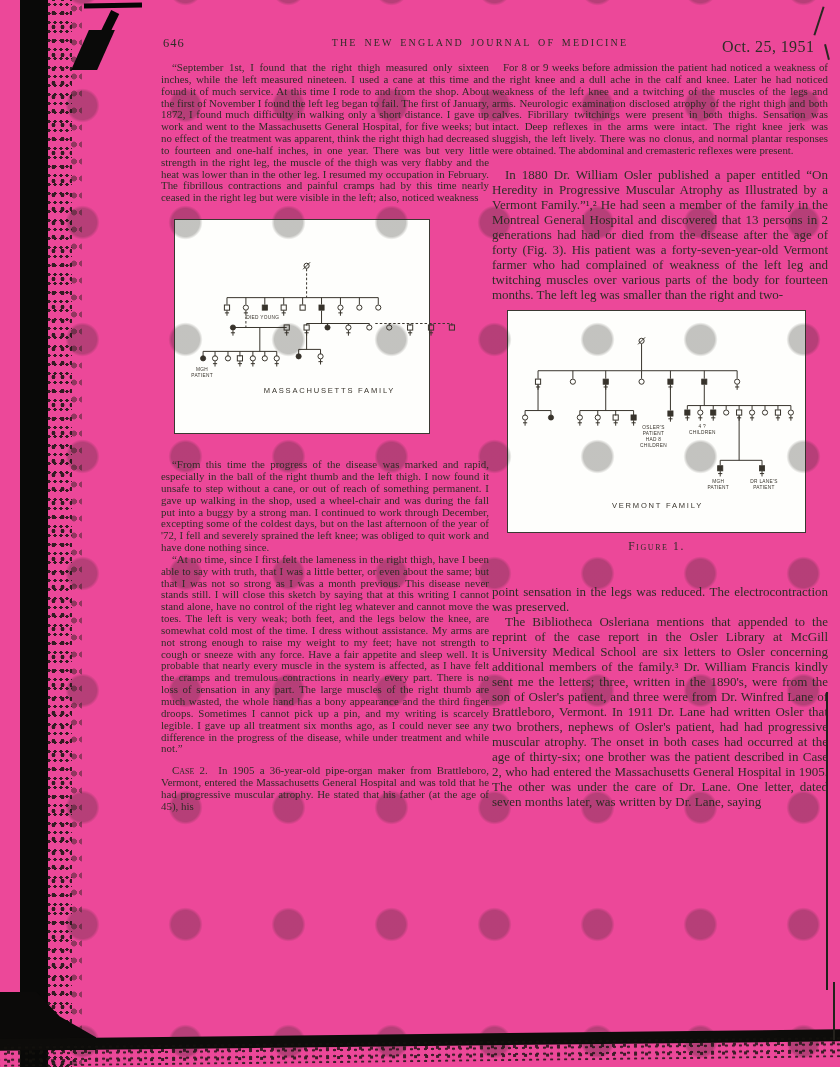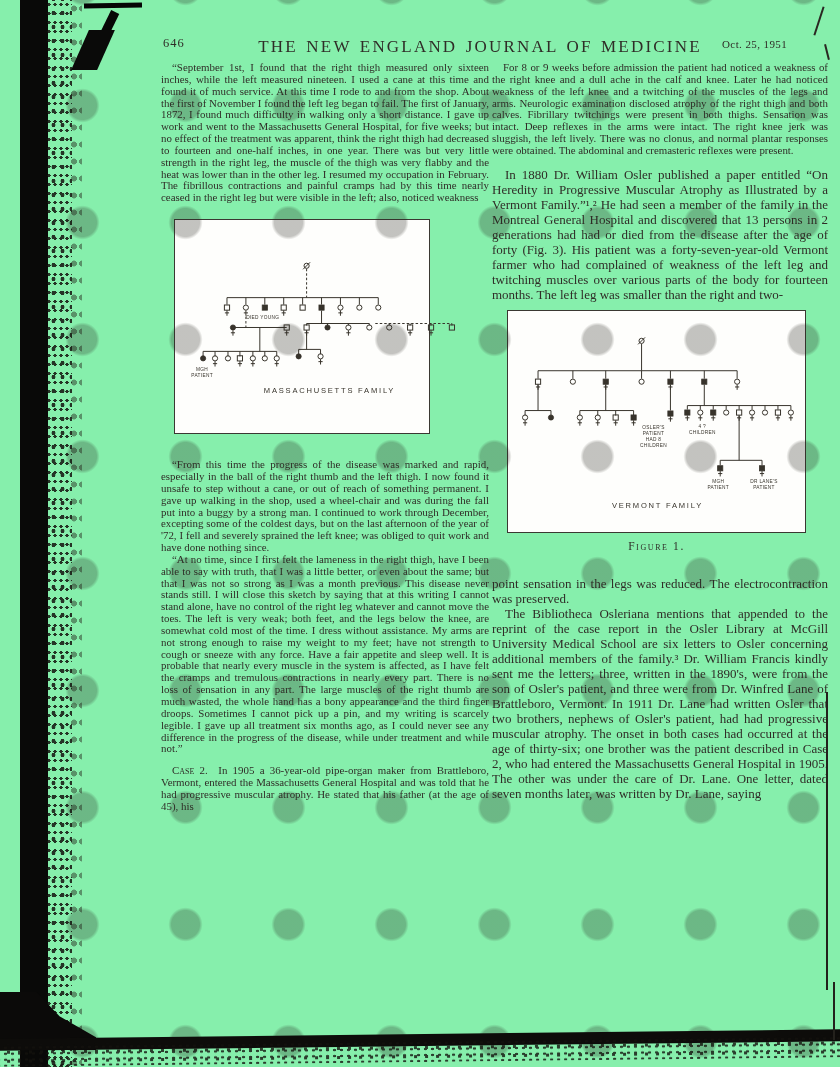--- a/index.html
+++ b/index.html
@@ -2,42 +2,42 @@
 <html><head>
 <meta charset="utf-8">
 <style>
   html,body { margin:0; padding:0; }
   body {
     width:840px; height:1067px; position:relative; overflow:hidden;
     background:#ffffff;
     font-family:"Liberation Serif", serif;
     color:#2f2d27;
   }
-  .page { position:absolute; inset:0; background:#86efac; }
+  .page { position:absolute; inset:0; background:#ec4899; }
 
   
   .header-pagenum { position:absolute; left:163px; top:36px; font-size:12.5px; letter-spacing:1px; }
   .header-title   { position:absolute; left:220px; top:37px; width:520px; text-align:center;
-                    font-size:17px; letter-spacing:2.2px; word-spacing:2px; }
-  .header-date    { position:absolute; left:722px; top:38px; font-size:11px; letter-spacing:.4px; }
+                    font-size:10px; letter-spacing:2.2px; word-spacing:2px; }
+  .header-date    { position:absolute; left:722px; top:38px; font-size:16px; letter-spacing:.4px; }
 
   
   .col { position:absolute; top:62px; text-align:justify; }
   .col-left  { left:161px; width:328px; }
   .col-right { left:492px; width:336px; }
   p { margin:0; }
   .small-text { font-size:10.9px; line-height:11.85px; }
   .body-text  { font-size:13px; line-height:15px; }
   .ind  { text-indent:11px; }
   .ind2 { text-indent:13px; }
   .sc { font-variant:small-caps; } .mt10 { margin-top:10px; } .mt14 { margin-top:6px; }
 
   
   .figure-wrap2 { margin:15px 0 25px 13px; width:256px; }
-  .figure-wrap3 { margin:8px 0 24px 15px;  width:299px; }
+  .figure-wrap3 { margin:8px 0 32px 15px;  width:299px; }
   .figure-box { border:1.3px solid #3a3832; background:#fefefc; }
   .figure-caption { text-align:center; font-variant:small-caps; font-size:11.5px;
                     letter-spacing:1.6px; margin-top:7px; }
 
   .ped { display:block; }
   .ped .o  { fill:none; stroke:#37332b; stroke-width:1; }
   .ped .f  { fill:#37332b; stroke:#37332b; stroke-width:.8; }
   .ped .ln { stroke:#37332b; stroke-width:1; fill:none; }
   .ped .dash { stroke-dasharray:2.5 2; }
   .ped-label { font-family:"Liberation Sans", sans-serif; font-size:4.8px; letter-spacing:.3px;

